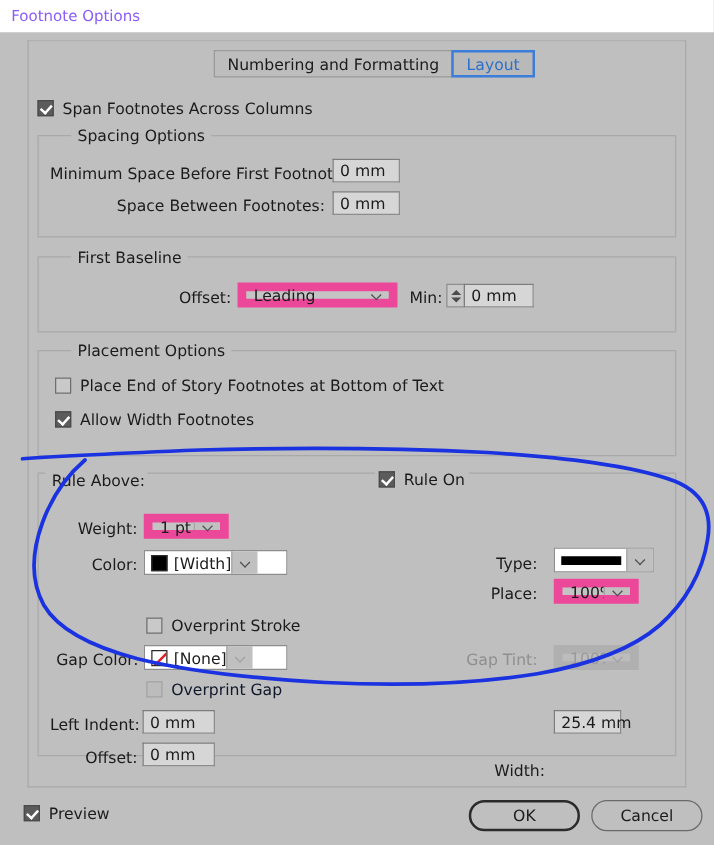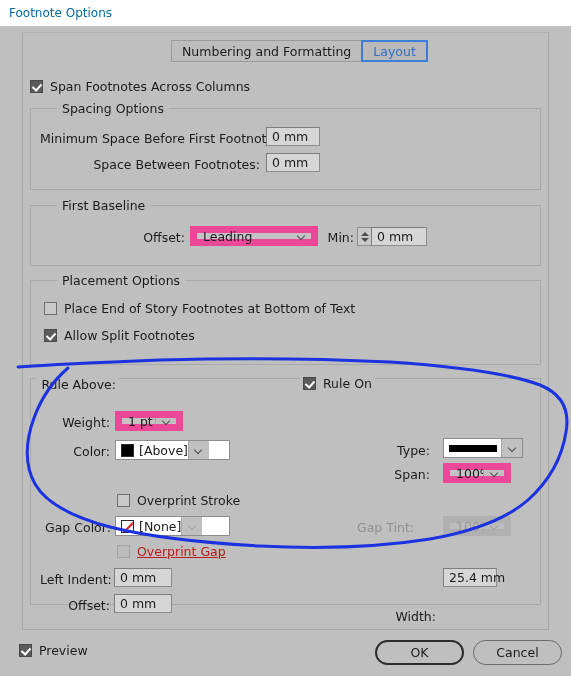--- a/index.html
+++ b/index.html
@@ -13,21 +13,21 @@
     position:relative;
     -webkit-font-smoothing:antialiased;
   }
 
   
   .titlebar{
     position:absolute;left:0;top:0;width:571px;height:26px;
     background:#ffffff;
     display:flex;align-items:center;
   }
-  .titlebar .title{font-size:12px;color:#0369a1;padding-left:9px;}
+  .titlebar .title{font-size:12px;color:#8b5cf6;padding-left:9px;}
 
   
   .dialog-body{
     position:absolute;left:0;top:26px;width:571px;height:650px;
     background:#bfbfbf;
   }
 
   
   .panel{
     position:absolute;left:22px;top:6px;width:527px;height:598px;
@@ -72,21 +72,21 @@
   .cb.checked::after{
     content:"";position:absolute;
     left:3px;top:1px;width:4px;height:7px;
     border:solid #ffffff;border-width:0 2px 2px 0;
     transform:rotate(42deg);
   }
   .cb.disabled{border-color:#a3a3a3;background:#bcbcbc;}
 
   .cbrow{display:flex;align-items:center;gap:7px;position:absolute;}
   .cbrow .lbl{font-size:12.5px;}
-  .cbrow.dim .lbl{color:#b91c1c;text-decoration:underline;}
+  .cbrow.dim .lbl{color:#0f172a;}
 
   
   .group{
     position:absolute;
     border:1px solid #a9a9a9;
     box-sizing:border-box;
   }
   .group > .gtitle{
     position:absolute;top:-8px;left:26px;
     background:#bfbfbf;
@@ -257,21 +257,21 @@
 
   <div class="group" style="left:30px;top:254px;width:511px;height:85px;">
     <span class="gtitle">Placement Options</span>
   </div>
   <div class="cbrow" style="left:44px;top:275px;">
     <span class="cb"></span>
     <span class="lbl">Place End of Story Footnotes at Bottom of Text</span>
   </div>
   <div class="cbrow" style="left:44px;top:302px;">
     <span class="cb checked"></span>
-    <span class="lbl">Allow Split Footnotes</span>
+    <span class="lbl">Allow Width Footnotes</span>
   </div>
 
   <div class="group" style="left:30px;top:352px;width:511px;height:227px;"></div>
 
   <div class="lab" style="left:36px;top:351px;width:78px;background:#bfbfbf;padding:0 2px;">Rule Above:</div>
   <div class="cbrow" style="left:300px;top:350px;background:#bfbfbf;padding:0 3px;">
     <span class="cb checked"></span>
     <span class="lbl">Rule On</span>
   </div>
 
@@ -279,21 +279,21 @@
   <div class="ddl sep" style="left:115px;top:385px;width:68px;">
     <span class="dtxt">1 pt</span>
     <span class="arrow">
         <i class="chev"></i>
       </span>
   </div>
 
   <div class="lab" style="left:45px;top:418px;width:65px;">Color:</div>
   <div class="ddl white" style="left:115px;top:414px;width:115px;">
     <span class="swatch black"></span>
-    <span class="swname">[Above]</span>
+    <span class="swname">[Width]</span>
     <span class="arrow">
         <i class="chev"></i>
       </span>
   </div>
 
   <div class="cbrow" style="left:117px;top:467px;">
     <span class="cb"></span>
     <span class="lbl">Overprint Stroke</span>
   </div>
 
@@ -312,29 +312,29 @@
   </div>
 
   <div class="lab" style="left:388px;top:417px;width:42px;">Type:</div>
   <div class="ddl white" style="left:443px;top:412px;width:80px;">
     <span class="linebar"></span>
     <span class="arrow">
         <i class="chev"></i>
       </span>
   </div>
 
-  <div class="lab" style="left:388px;top:441px;width:42px;">Span:</div>
+  <div class="lab" style="left:388px;top:441px;width:42px;">Place:</div>
   <div class="ddl sep" style="left:443px;top:437px;width:68px;">
     <span class="dtxt">100%</span>
     <span class="arrow">
         <i class="chev"></i>
       </span>
   </div>
 
-  <div class="lab dim" style="left:352px;top:494px;width:62px;">Gap Tint:</div>
+  <div class="lab dim" style="left:368px;top:494px;width:62px;">Gap Tint:</div>
   <div class="ddl" style="left:443px;top:490px;width:68px;background:#bcbcbc;border-color:#b0b0b0;color:#9a9a9a;">
     <span class="dtxt" style="color:#9a9a9a;">100%</span>
     <span class="arrow">
         <i class="chev dim"></i>
       </span>
   </div>
 
   <div class="lab" style="left:40px;top:546px;width:70px;">Left Indent:</div>
   <div class="tfield" style="left:114px;top:542px;width:58px;">0 mm</div>
 

